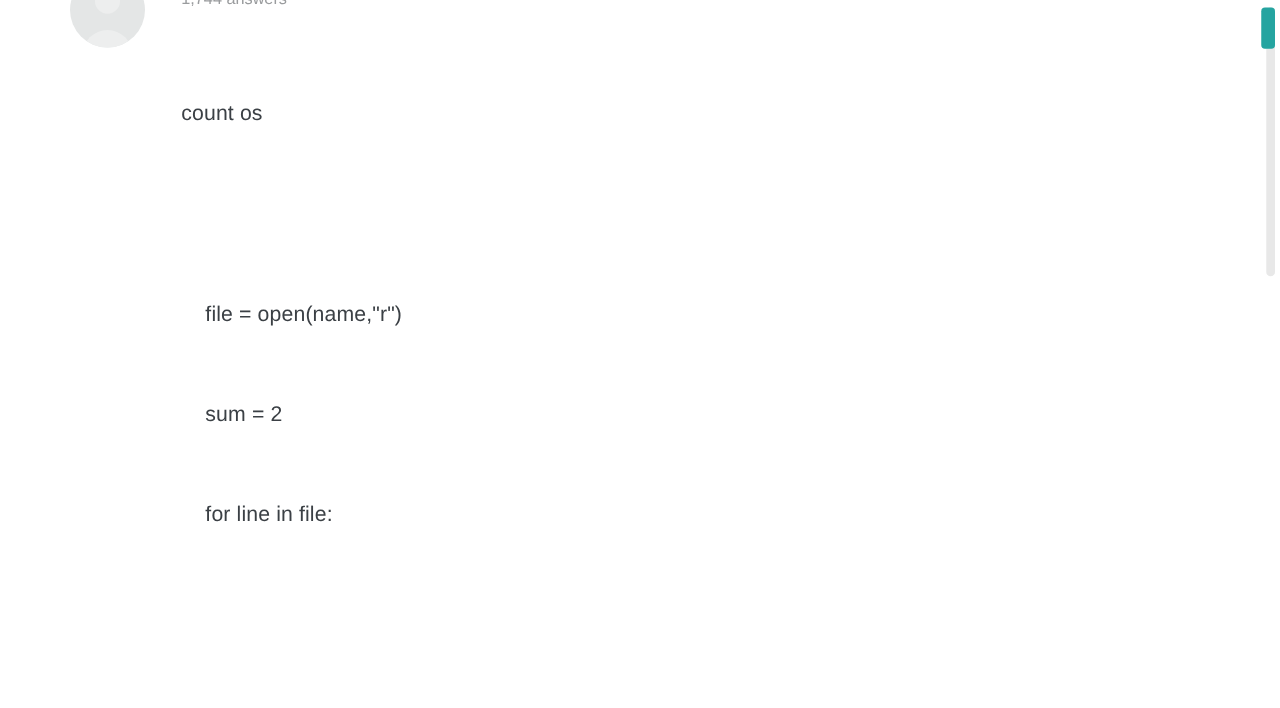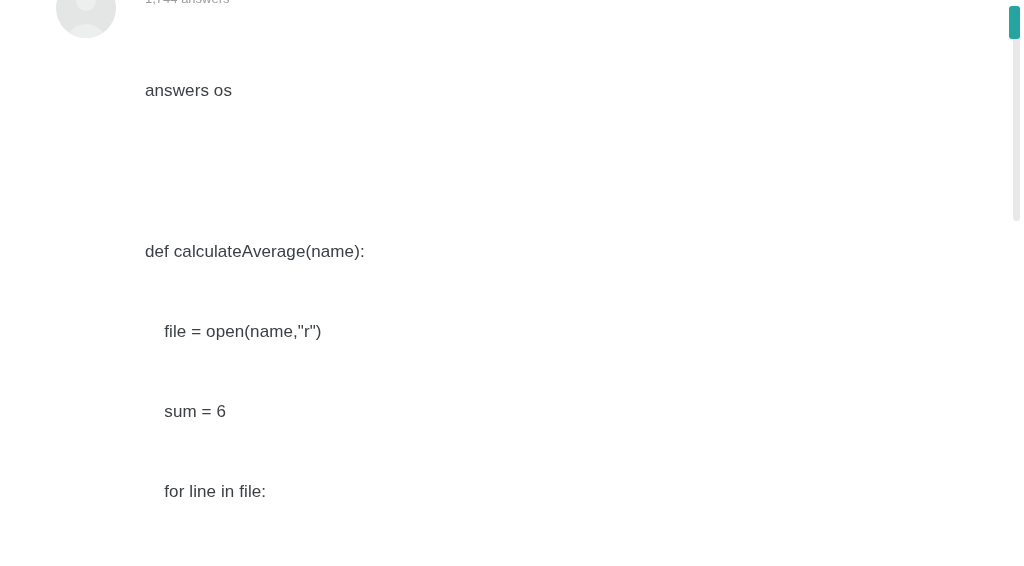--- a/index.html
+++ b/index.html
@@ -131,25 +131,24 @@
     <div class="avatar-col">
       <div class="avatar">
         <div class="avatar-head"></div>
         <div class="avatar-body"></div>
       </div>
     </div>
 
     <div class="answer-count">1,744 answers</div>
 
     <div class="code-block">
-      <div class="code-line">answers os</div>
+      <div class="code-line">count os</div>
       <div class="code-line blank"></div>
-      <div class="code-line">def calculateAverage(name):</div>
       <div class="code-line">    file = open(name,"r")</div>
-      <div class="code-line">    sum = 6</div>
+      <div class="code-line">    sum = 2</div>
       <div class="code-line">    for line in file:</div>
       
       
       
       
       
       
       
       
       

